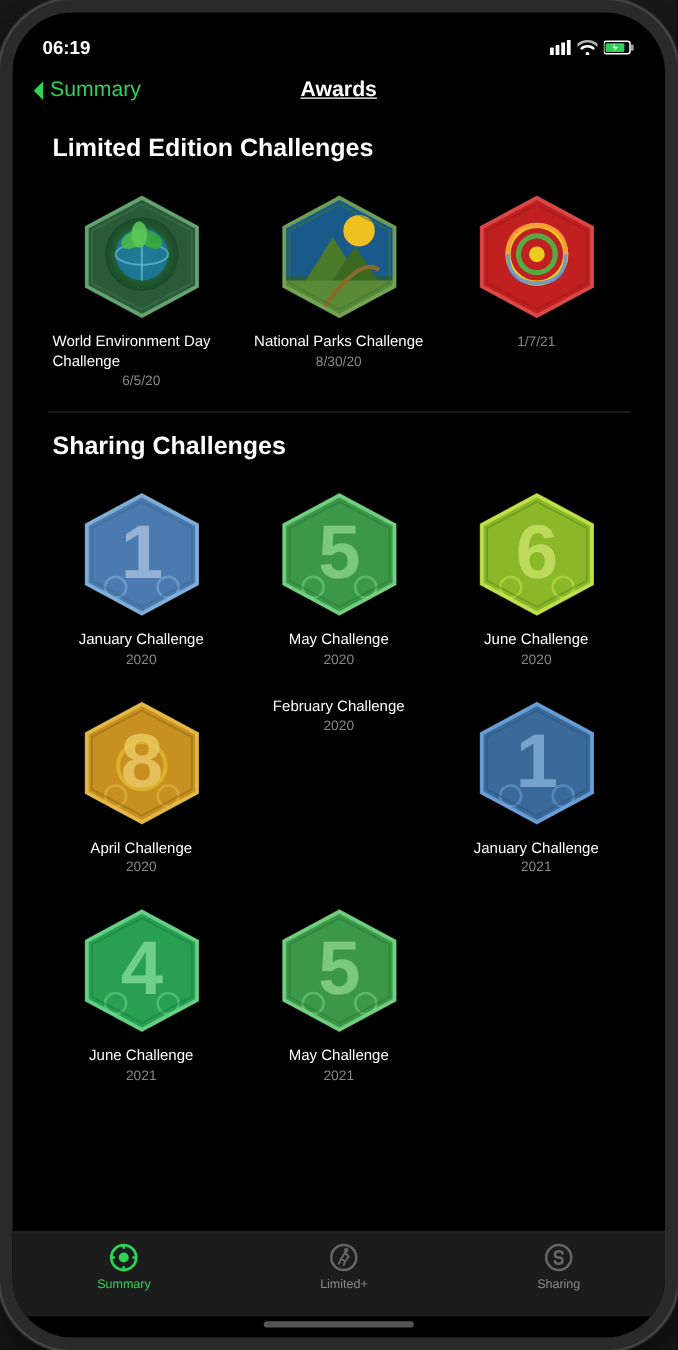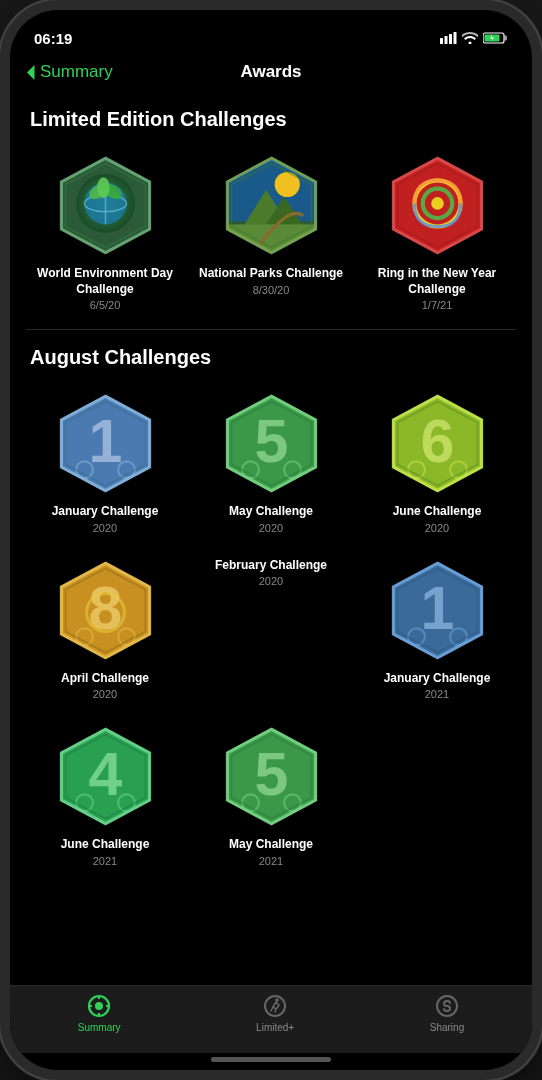--- a/index.html
+++ b/index.html
@@ -97,25 +97,26 @@
       align-items: center;
       color: #30d158;
       font-size: 17px;
       gap: 4px;
       cursor: pointer;
     }
     .nav-title {
       color: #fff;
       font-size: 17px;
       font-weight: 600;
+      text-decoration: underline;
     }
     .content-area {
       flex: 1;
       overflow-y: auto;
-      padding: 0 16px 16px;
+      padding: 0 28px 16px;
     }
     .content-area::-webkit-scrollbar { display: none; }
     .section-title {
       color: #fff;
       font-size: 20px;
       font-weight: 700;
       margin: 16px 0 14px 4px;
     }
     .badges-grid {
       display: grid;
@@ -131,23 +132,23 @@
     }
     .badge-icon {
       width: 105px;
       height: 105px;
       margin-bottom: 8px;
       position: relative;
     }
     .badge-name {
       color: #fff;
       font-size: 12px;
-      text-align: center;
+      text-align: left;
       line-height: 1.3;
-      font-weight: 700;
+      font-weight: 400;
     }
     .badge-date, .badge-year {
       color: #888;
       font-size: 11px;
       text-align: left;
       margin-top: 2px;
     }
     .divider {
       height: 1px;
       background: #2a2a2a;
@@ -320,30 +321,29 @@
                   <circle cx="50" cy="48" r="14" fill="none" stroke="#4db848" stroke-width="4" opacity="0.9"></circle>
                   <circle cx="50" cy="48" r="6" fill="#f0e020" opacity="0.9"></circle>
 
                   <path d="M28 48 Q28 26 50 26 Q72 26 72 48" fill="none" stroke="#ff8844" stroke-width="3" opacity="0.7"></path>
                   <path d="M28 48 Q28 70 50 70 Q72 70 72 48" fill="none" stroke="#4488ff" stroke-width="3" opacity="0.7"></path>
                 </g>
                 <polygon points="50,5 92,27.5 92,72.5 50,95 8,72.5 8,27.5" fill="none" stroke="#e05050" stroke-width="3" opacity="0.8"></polygon>
                 <polygon points="50,10 88,30 88,70 50,90 12,70 12,30" fill="none" stroke="#a01818" stroke-width="1.5" opacity="0.5"></polygon>
               </svg>
             </div>
-            <span class="badge-name">Ring in the New Year Challenge</span>
             <span class="badge-date">1/7/21</span>
           </div>
         </div>
       </div>
 
       <div class="divider"></div>
 
       <div>
-        <div class="section-title">August Challenges</div>
+        <div class="section-title">Sharing Challenges</div>
         <div class="badges-grid">
 
           <div class="badge-item">
             <div class="badge-icon">
               <svg viewBox="0 0 100 100" class="hexagon-badge">
                 <defs>
                     <clipPath id="hexm1">
                       <polygon points="50,5 92,27.5 92,72.5 50,95 8,72.5 8,27.5"></polygon>
                     </clipPath>
                   </defs>

